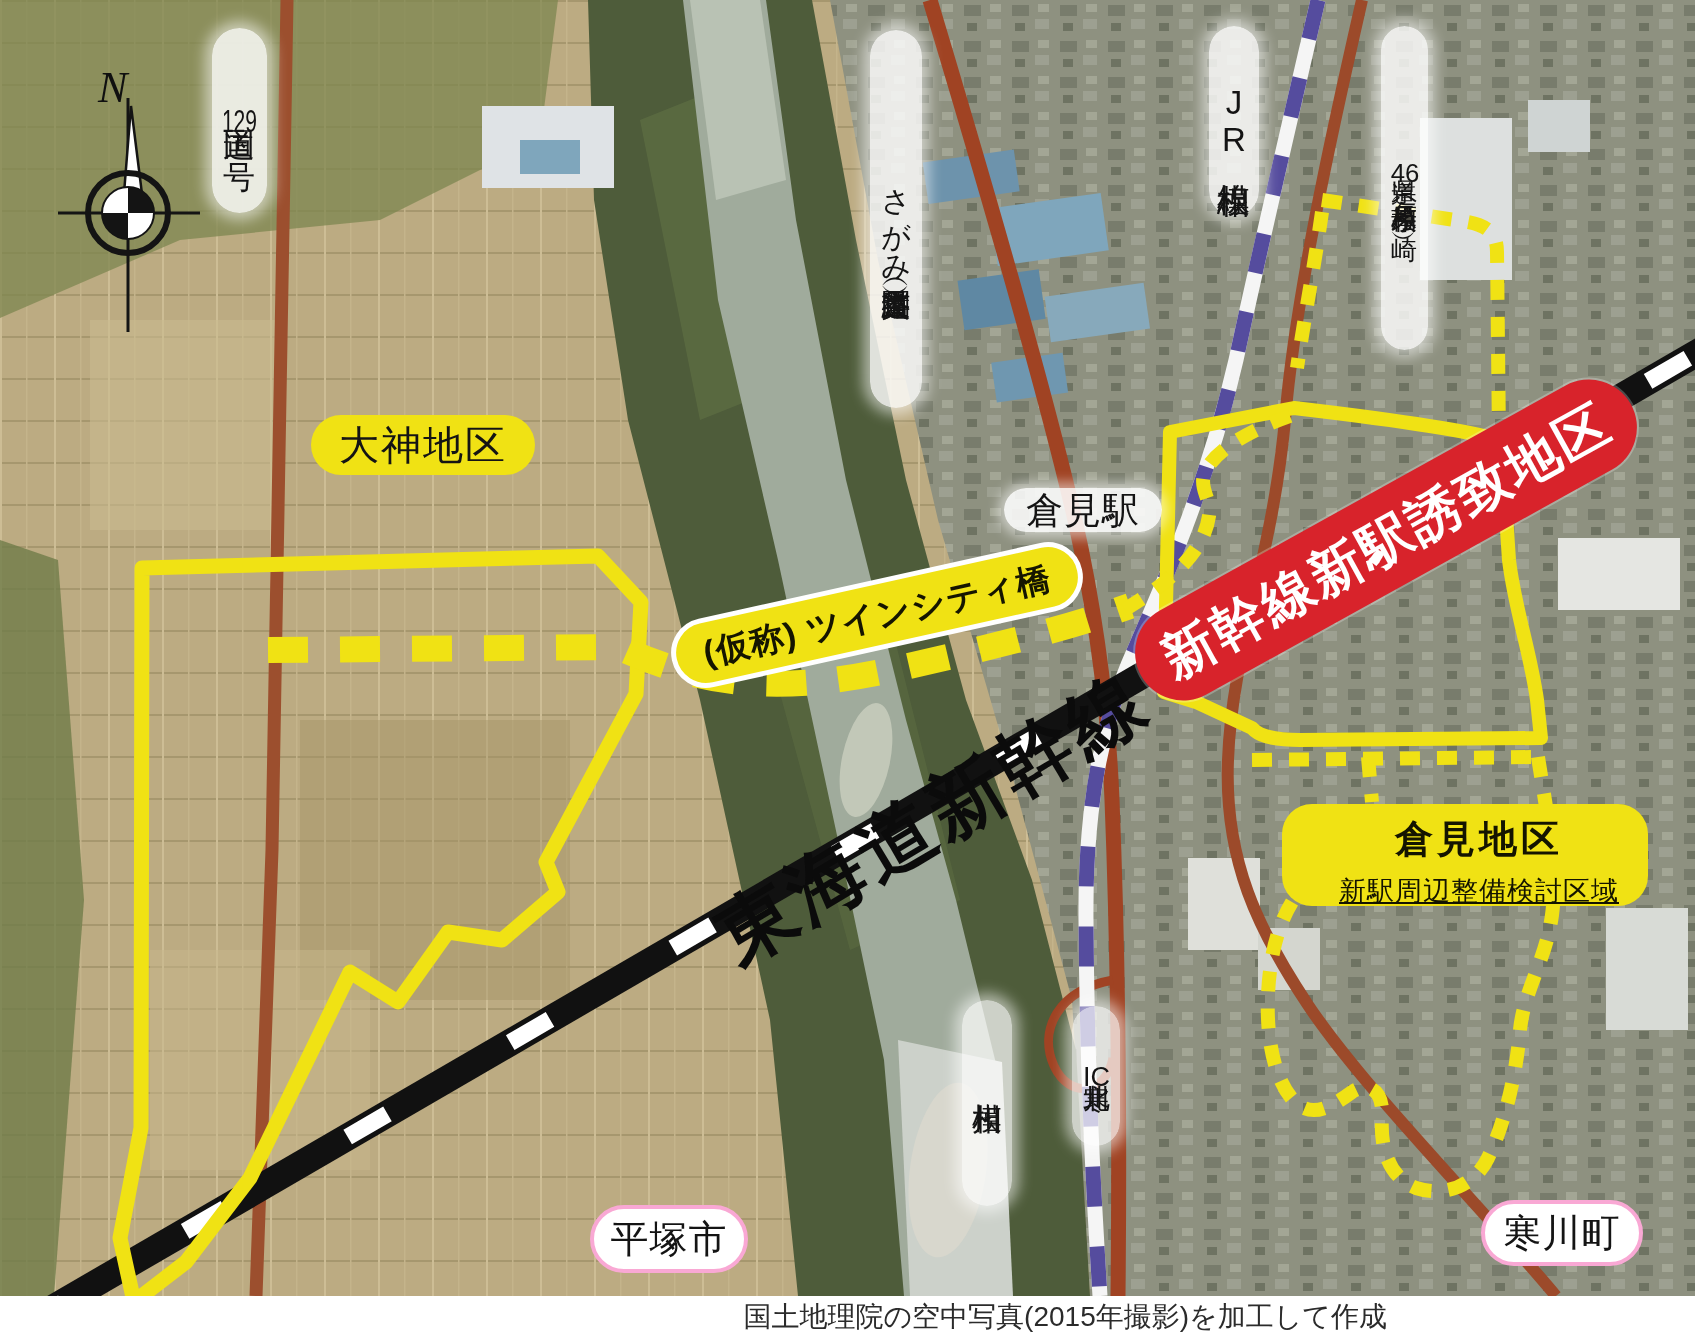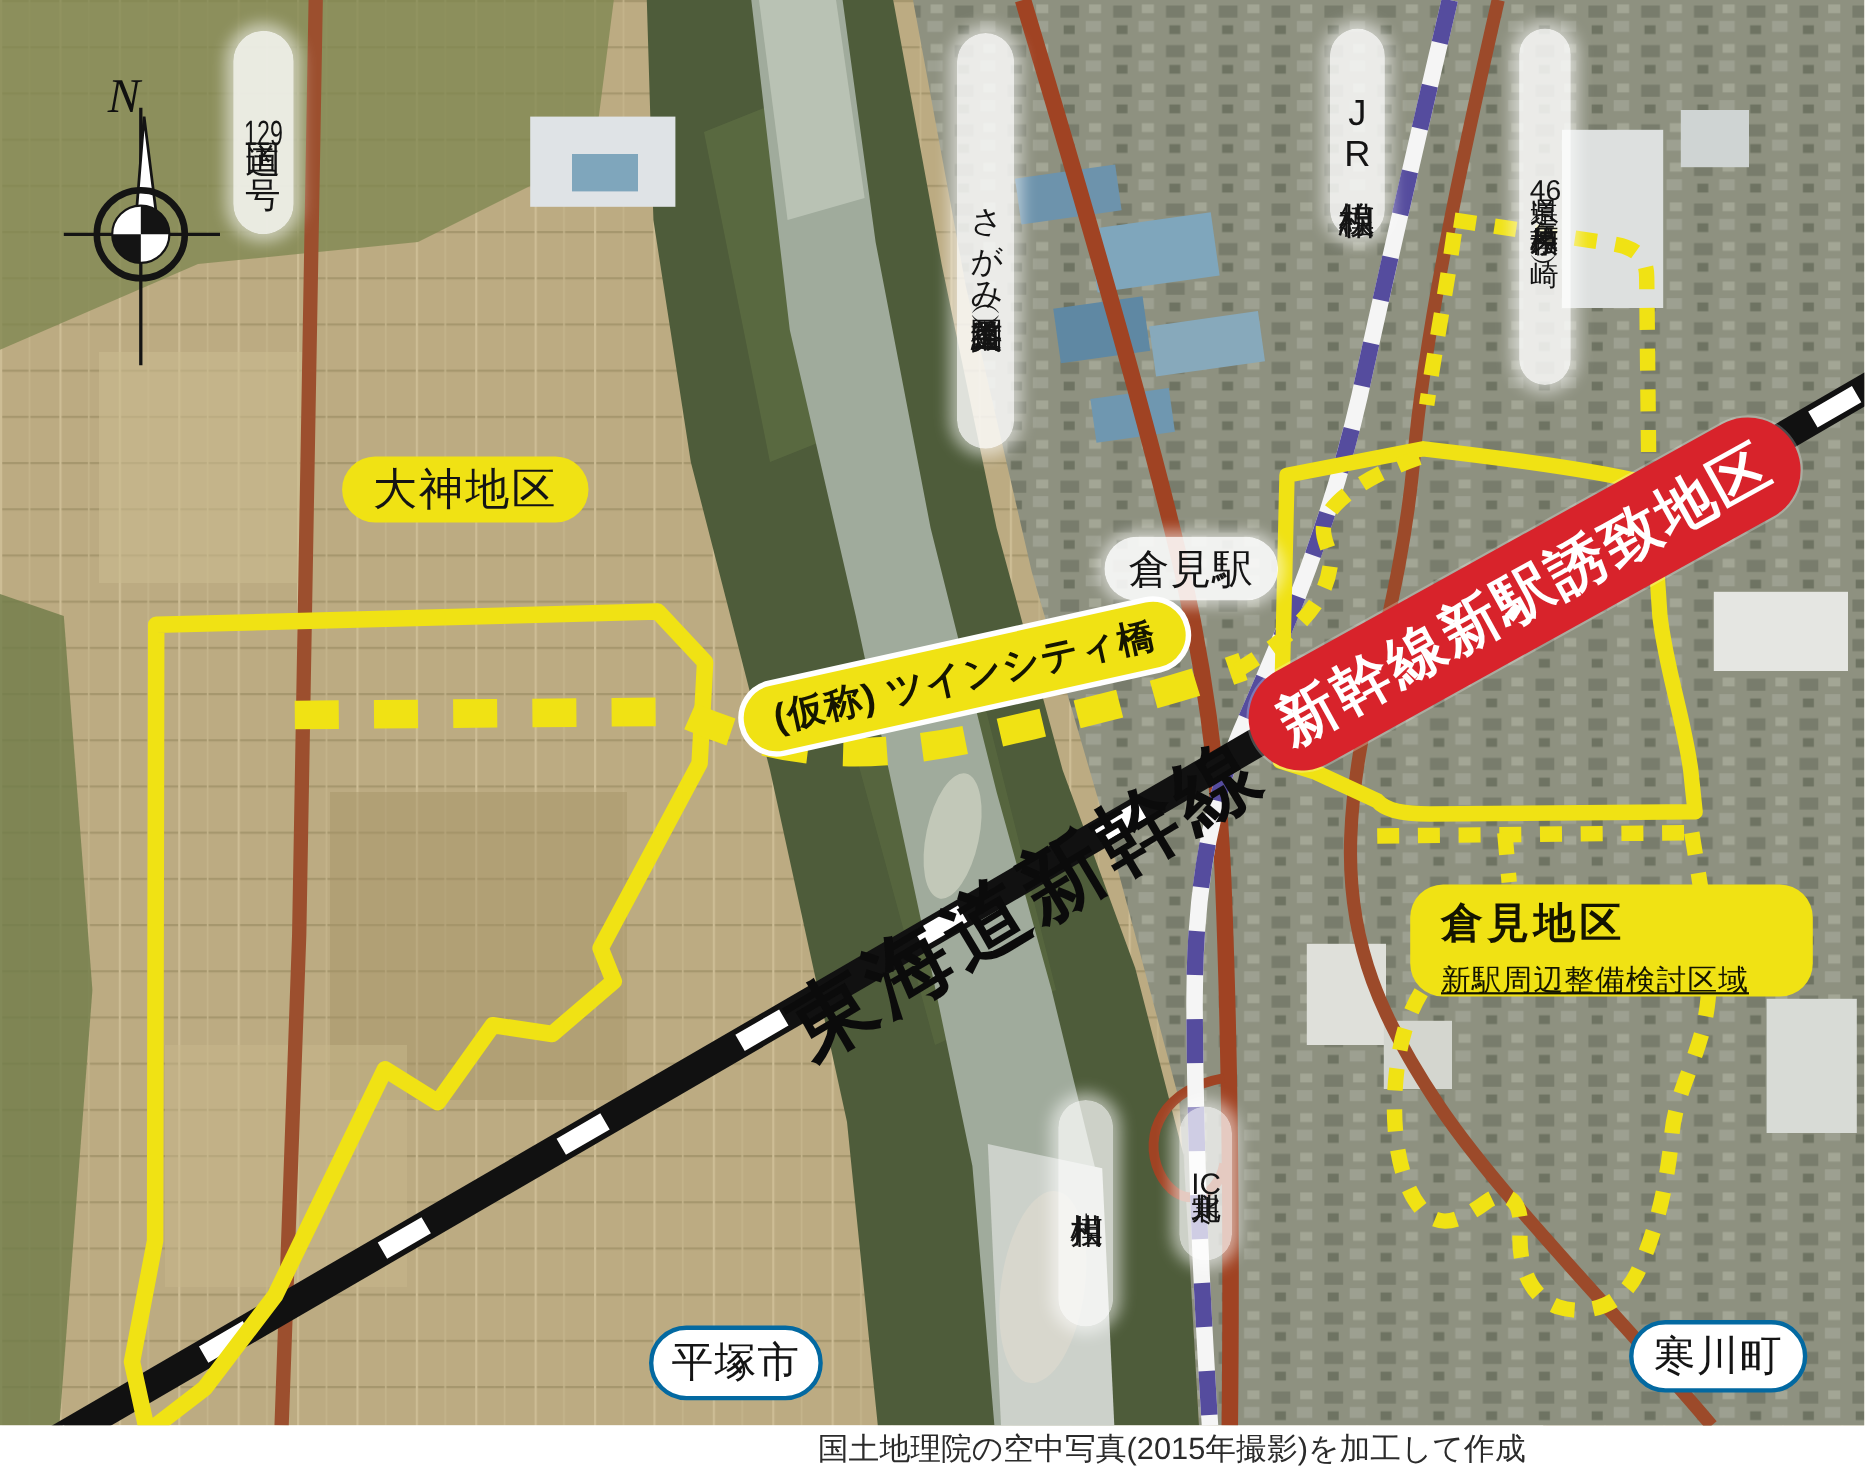--- a/index.html
+++ b/index.html
@@ -12,21 +12,21 @@
          box-shadow:0 0 14px 7px rgba(255,255,255,.55);
          writing-mode:vertical-rl;text-orientation:mixed;
          display:flex;align-items:center;justify-content:center;
          color:#141414;line-height:1;}
   .vpill .tcy{text-combine-upright:all;}
   .vpill .upr{text-orientation:upright;}
   
   .hpill{position:absolute;border-radius:999px;display:flex;align-items:center;
          justify-content:center;color:#141414;line-height:1;white-space:nowrap;}
   .white{background:rgba(255,255,255,.88);box-shadow:0 0 12px 6px rgba(255,255,255,.5);}
-  .bordered{background:#fff;border:4px solid #0369a1;}
+  .bordered{background:#fff;border:4px solid #f9a8d4;}
   .yellow{background:#f0e214;}
   .banner{position:absolute;display:flex;align-items:center;justify-content:center;
           border-radius:999px;white-space:nowrap;line-height:1;}
   #twin-banner{border:5px solid #fff;background:#f0e214;color:#151500;
                font-size:34px;font-weight:bold;letter-spacing:1px;
                transform:rotate(-12.5deg);}
   #red-capsule{background:#d8232b;color:#fff;font-size:53px;font-weight:bold;
                letter-spacing:3px;transform:rotate(-29deg);
                box-shadow:0 0 0 2px rgba(255,255,255,.25);}
   #shinkansen-name{position:absolute;color:#0b0b0b;font-size:76px;font-weight:bold;
@@ -174,37 +174,37 @@
     <div class="vpill" style="left:1381px;top:26px;width:47px;height:324px;font-size:26px;">
       <span>県道</span>
         <span class="tcy">46</span>
         <span>号（相模原茅ヶ崎）</span>
     </div>
 
     <div class="hpill yellow" style="left:311px;top:415px;width:224px;height:60px;font-size:40px;letter-spacing:2px;border-radius:32px;">
       <span>大神地区</span>
     </div>
 
-    <div class="hpill white" style="left:1004px;top:488px;width:158px;height:58px;font-size:37px;letter-spacing:1px;">
+    <div class="hpill white" style="left:1004px;top:488px;width:158px;height:44px;font-size:37px;letter-spacing:1px;">
       <span>倉見駅</span>
     </div>
 
     <div id="twin-banner" class="banner" style="left:667px;top:580px;width:410px;height:60px;">
       <span>(仮称) ツインシティ橋</span>
     </div>
 
     <div id="red-capsule" class="banner" style="left:1106px;top:492px;width:560px;height:96px;">
       <span>新幹線新駅誘致地区</span>
     </div>
 
     <div id="shinkansen-name" style="left:653px;top:768px;width:560px;height:100px;line-height:100px;">
       <span>東海道新幹線</span>
     </div>
 
-    <div id="kurami-box" style="left:1282px;top:804px;width:338px;height:82px;">
+    <div id="kurami-box" style="left:1282px;top:804px;width:338px;height:82px;text-align:center;">
       <div class="t1">倉見地区</div>
       <div class="t2">新駅周辺整備検討区域</div>
     </div>
 
     <div class="vpill" style="left:962px;top:1000px;width:50px;height:206px;font-size:30px;background:rgba(255,255,255,.72);">
       <span>相模川</span>
         <span class="upr" style="margin-top:14px;">↓</span>
     </div>
 
     <div class="vpill" style="left:1072px;top:1006px;width:48px;height:140px;font-size:27px;background:rgba(255,255,255,.72);">

